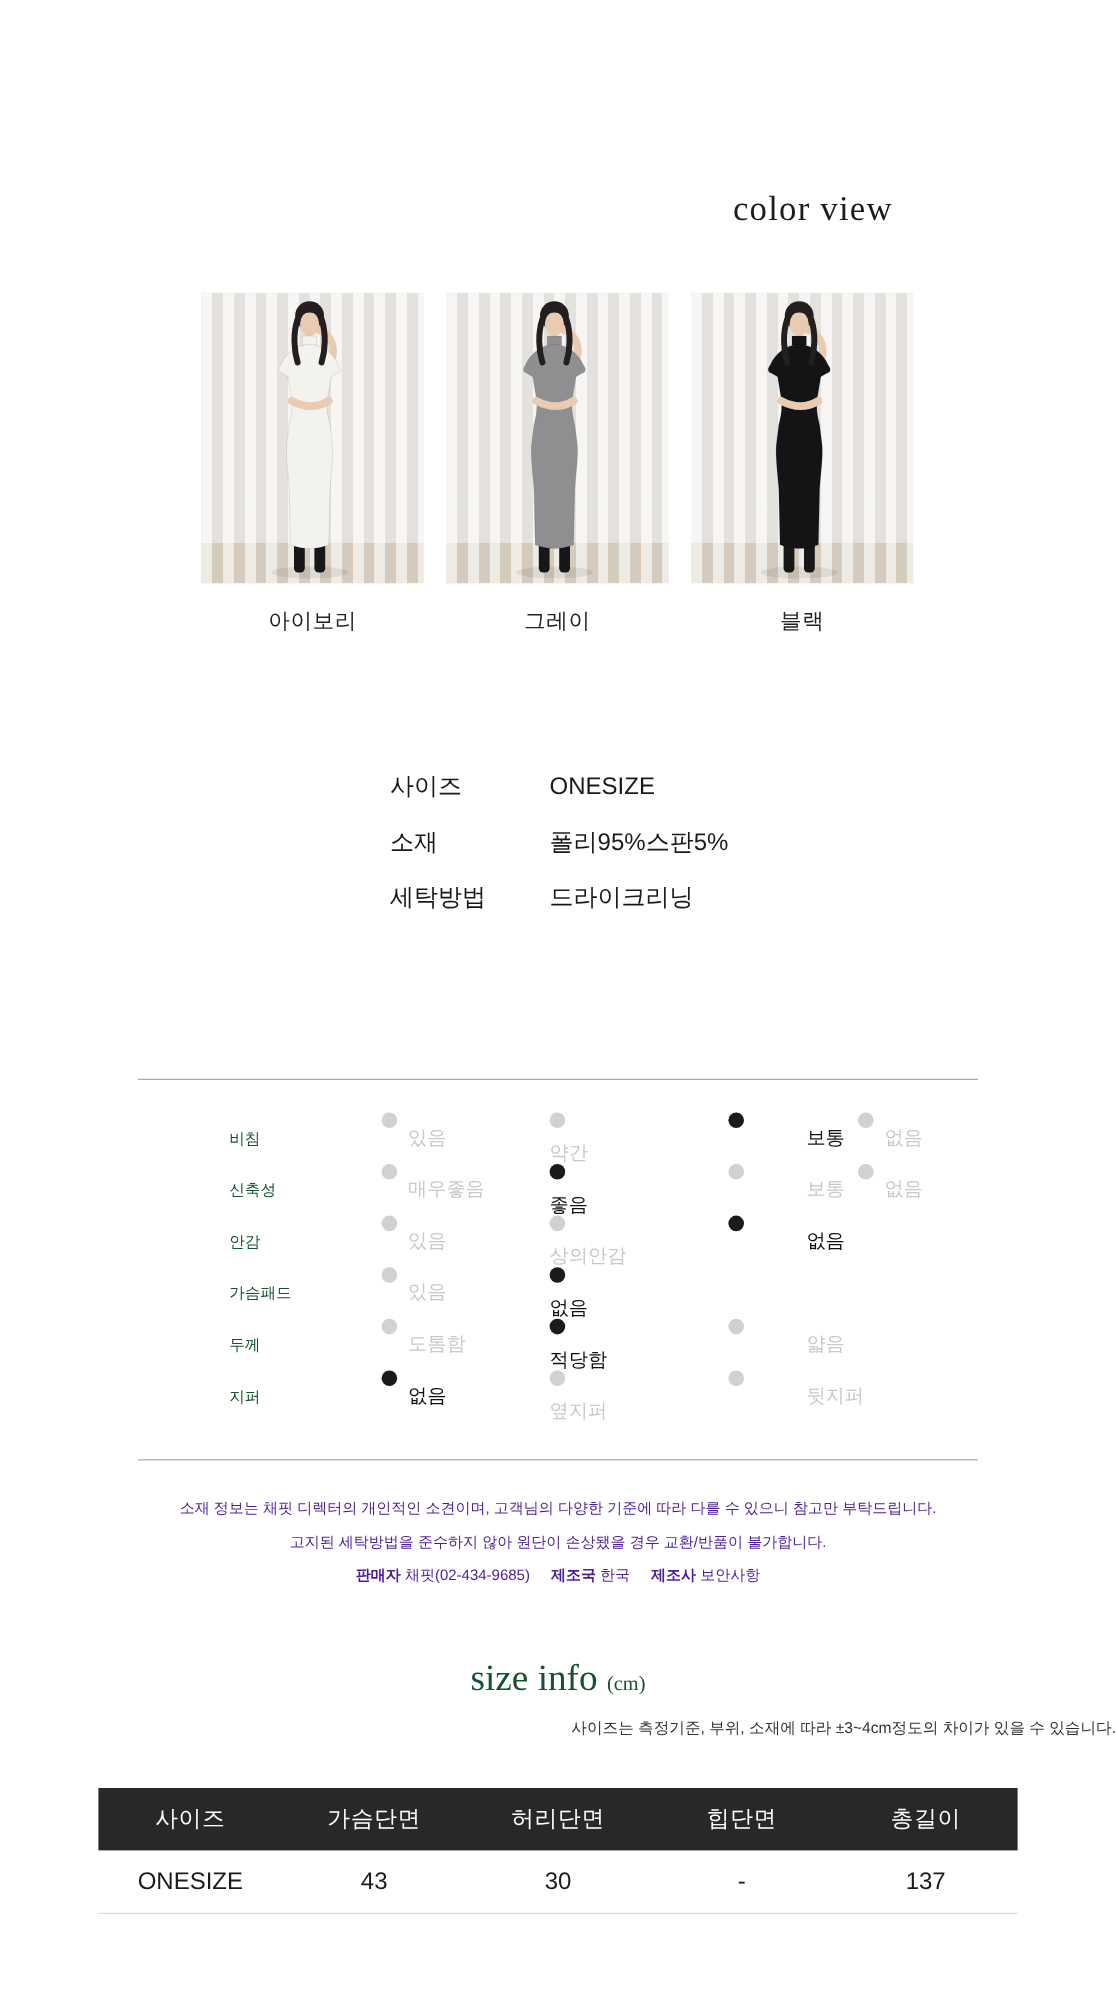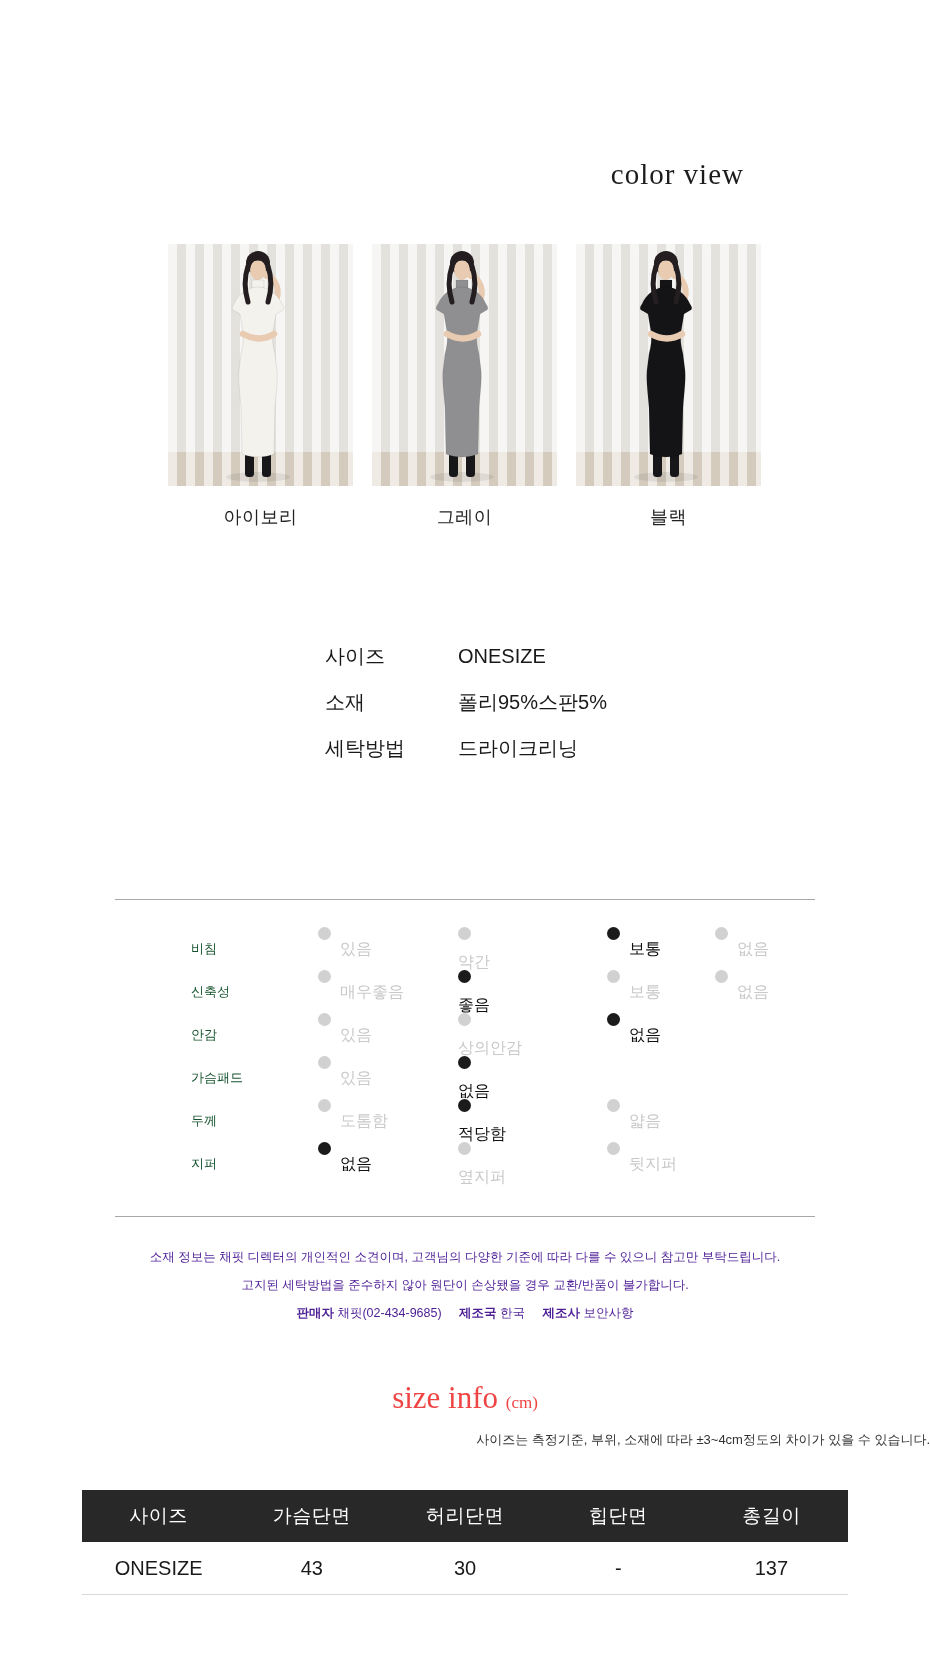--- a/index.html
+++ b/index.html
@@ -29,31 +29,31 @@
     border-top:1px solid #a8a8a8;border-bottom:1px solid #a8a8a8;
     padding:27px 0 31px 0;}
   .f-row{position:relative;height:43px;line-height:43px;}
   .f-label{position:absolute;left:33px;top:0;width:64px;font-size:13px;color:#14532d;font-weight:500;
     text-align:justify;text-align-last:justify;margin-left:43px;}
   .opt{position:absolute;top:0;height:43px;display:flex;
     font-size:16px;color:#c9c9c9;white-space:nowrap;}
   .opt .dot{width:13px;height:13px;border-radius:50%;background:#d1d1d1;margin-right:9px;flex:none;}
   .opt.on{color:#111;}
   .opt.on .dot{background:#1b1b1b;}
-  .c1{left:203px;} .c2{left:343px;flex-direction:column;} .c3{left:492px;} .c4{left:600px;}
+  .c1{left:203px;} .c2{left:343px;flex-direction:column;} .c3{left:492px;gap:43px;} .c4{left:600px;}
 
   
   .notes{position:absolute;top:1243px;left:0;width:930px;text-align:center;
     font-size:12.5px;color:#4c1d95;line-height:28px;}
   .notes b{font-weight:bold;}
   .seller-pair{margin:0 7px;}
 
   
   .si-title{position:absolute;top:1380px;left:0;width:930px;text-align:center;
-    font-family:"Liberation Serif","DejaVu Serif",serif;font-size:31px;color:#ef4444;}
+    font-family:"Liberation Serif","DejaVu Serif",serif;font-size:31px;color:#14532d;}
   .si-title .unit{font-size:17px;letter-spacing:0;}
   .si-note{position:absolute;top:1431px;left:0;width:930px;text-align:right;font-size:13px;color:#333;}
   .size-table{position:absolute;top:1490px;left:82px;width:766px;}
   .st-head{display:flex;height:52px;}
   .st-head .cell{flex:1;display:flex;align-items:center;justify-content:center;
     font-size:19px;letter-spacing:.5px;}
   .st-row{display:flex;height:52px;border-bottom:1px solid #d9d9d9;}
   .st-row .cell{flex:1;display:flex;align-items:center;justify-content:center;
     font-size:20px;color:#1a1a1a;}
 </style>

